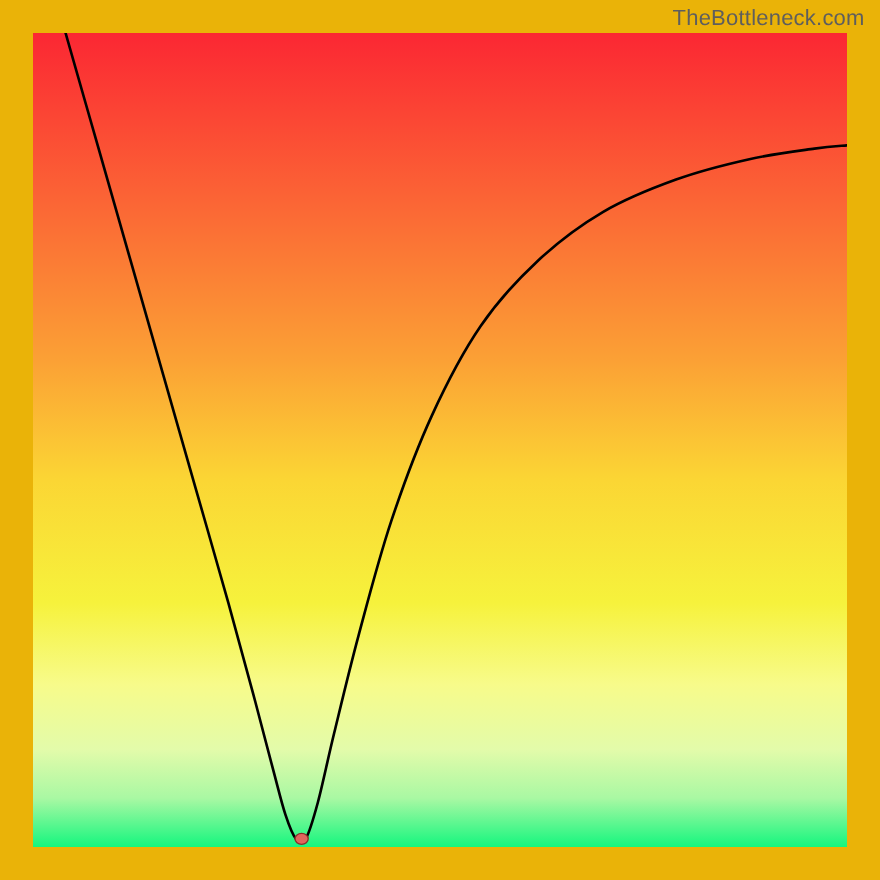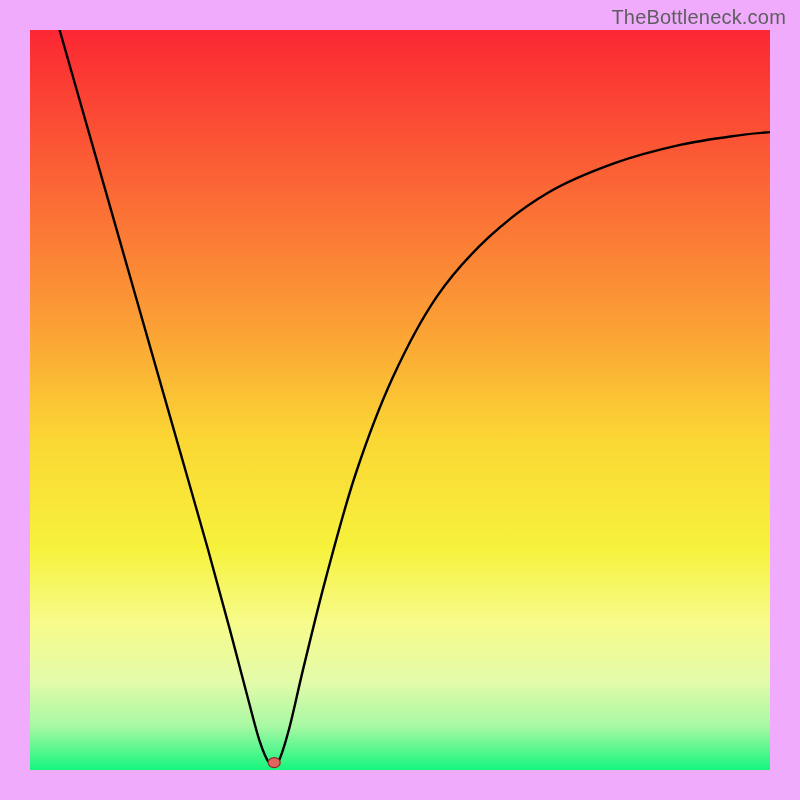--- a/index.html
+++ b/index.html
@@ -8,21 +8,21 @@
     width: 800px;
     height: 800px;
     background: #000;
     font-family: Arial, Helvetica, sans-serif;
     overflow: hidden;
   }
   .frame {
     position: relative;
     width: 800px;
     height: 800px;
-    background: #f0abfc;
+    background: #eab308;
   }
   .watermark {
     position: absolute;
     top: 6px;
     right: 14px;
     color: #5e5e5e;
     font-size: 20px;
     letter-spacing: 0.2px;
     z-index: 10;
   }

